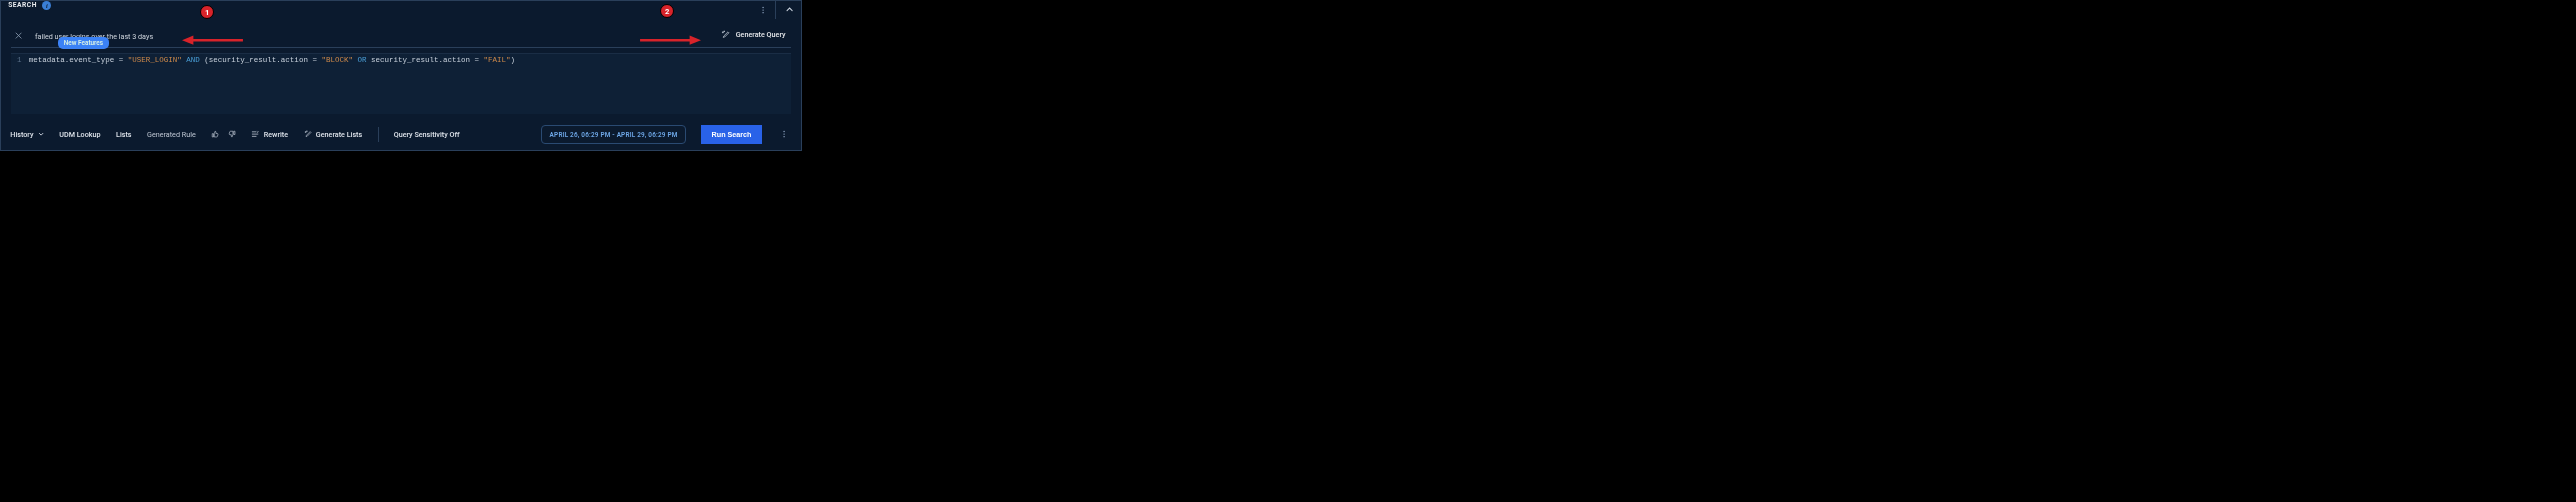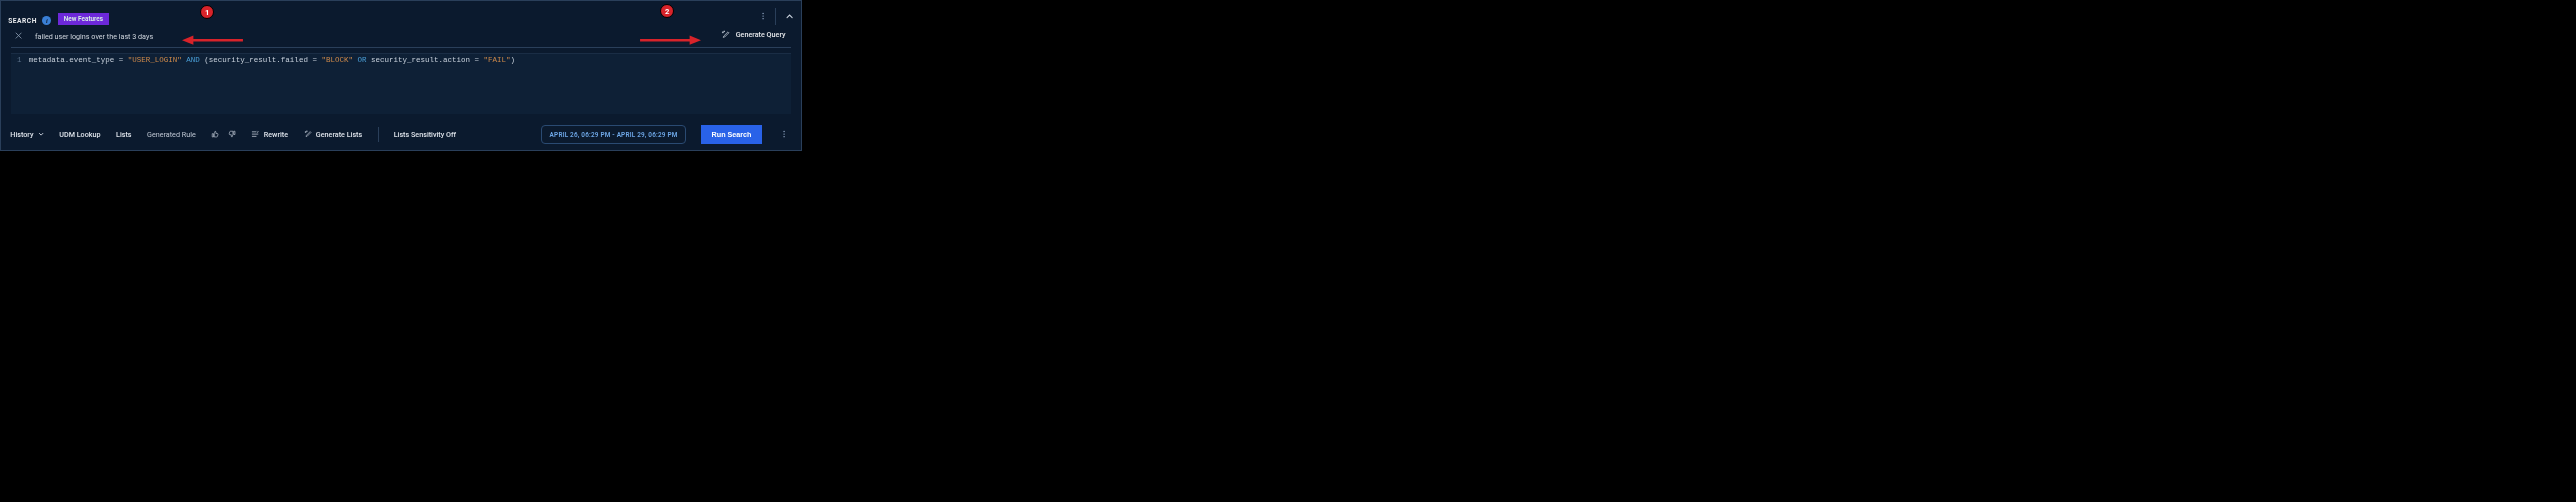--- a/index.html
+++ b/index.html
@@ -13,21 +13,21 @@
     background: #0b1a2e;
     border: 0.5px solid #2a3f5a;
     width: 802px;
     height: 151px;
     margin: 0;
     position: relative;
   }
   
   .header {
     display: flex;
-    align-items: flex-end;
+    align-items: flex-start;
     height: 24px;
     padding: 0 7.2px;
     position: relative;
   }
   .header-title {
     font-size: 6.7px;
     font-weight: 700;
     letter-spacing: 0.5px;
     color: #e8eaed;
     margin-right: 5.2px;
@@ -40,26 +40,27 @@
     display: inline-flex;
     align-items: center;
     justify-content: center;
     font-size: 6.2px;
     font-weight: 700;
     margin-right: 6.2px;
     font-family: Georgia, serif;
     font-style: italic;
   }
   .new-features {
-    background: #6d28d9;
+    background: #3b82f6;
     color: #d9f2e6;
     padding: 2.1px 6.2px;
-    border-radius: 0;
+    border-radius: 5px;
     font-size: 6.4px;
     font-weight: 600;
+    margin-top: 36px;
   }
   .header-right {
     position: absolute;
     right: 4.1px;
     display: flex;
     align-items: center;
     gap: 3.1px;
   }
   .header-menu, .header-collapse {
     width: 17.5px; height: 17.5px;
@@ -240,21 +241,21 @@
         </svg>
       </span>
       <span>Generate Query</span>
     </div>
   </div>
 
   <div class="editor">
     <div class="gutter">
       <div>1</div>
     </div>
-    <div class="code" id="code"><span>metadata.event_type = </span><span class="tk-str">"USER_LOGIN"</span><span> </span><span class="tk-kw">AND</span><span> (security_result.failed = </span><span class="tk-str">"BLOCK"</span><span> </span><span class="tk-kw">OR</span><span> security_result.action = </span><span class="tk-str">"FAIL"</span><span>)</span></div>
+    <div class="code" id="code"><span>metadata.event_type = </span><span class="tk-str">"USER_LOGIN"</span><span> </span><span class="tk-kw">AND</span><span> (security_result.action = </span><span class="tk-str">"BLOCK"</span><span> </span><span class="tk-kw">OR</span><span> security_result.action = </span><span class="tk-str">"FAIL"</span><span>)</span></div>
   </div>
 
   <div class="footer">
     <div class="ft-item">
       <span>History</span>
       <svg width="6.2" height="6.2" viewBox="0 0 12 12">
           <path d="M2 4 L6 8 L10 4" stroke-width="1.8"></path>
         </svg>
     </div>
     <div class="ft-item">UDM Lookup</div>
@@ -277,21 +278,21 @@
         </svg>
       <span>Rewrite</span>
     </div>
     <div class="ft-item">
       <svg width="8.2" height="8.2" viewBox="0 0 20 20" stroke-width="1.5">
           <path d="M4 3v4M2 5h4M7 1.5v3M5.5 3h3M15 4l2 2-9 9-3 1 1-3 9-9z"></path>
         </svg>
       <span>Generate Lists</span>
     </div>
     <div class="divider"></div>
-    <div class="ft-item">Lists Sensitivity Off</div>
+    <div class="ft-item">Query Sensitivity Off</div>
     <div class="spacer"></div>
     <div class="date-pill">APRIL 26, 06:29 PM - APRIL 29, 06:29 PM</div>
     <button class="run-btn">Run Search</button>
     <div class="footer-more">
       <svg width="8.2" height="8.2" viewBox="0 0 16 16">
           <circle cx="8" cy="3" r="1.3" fill="#9db4d1"></circle>
           <circle cx="8" cy="8" r="1.3" fill="#9db4d1"></circle>
           <circle cx="8" cy="13" r="1.3" fill="#9db4d1"></circle>
         </svg>
     </div>

